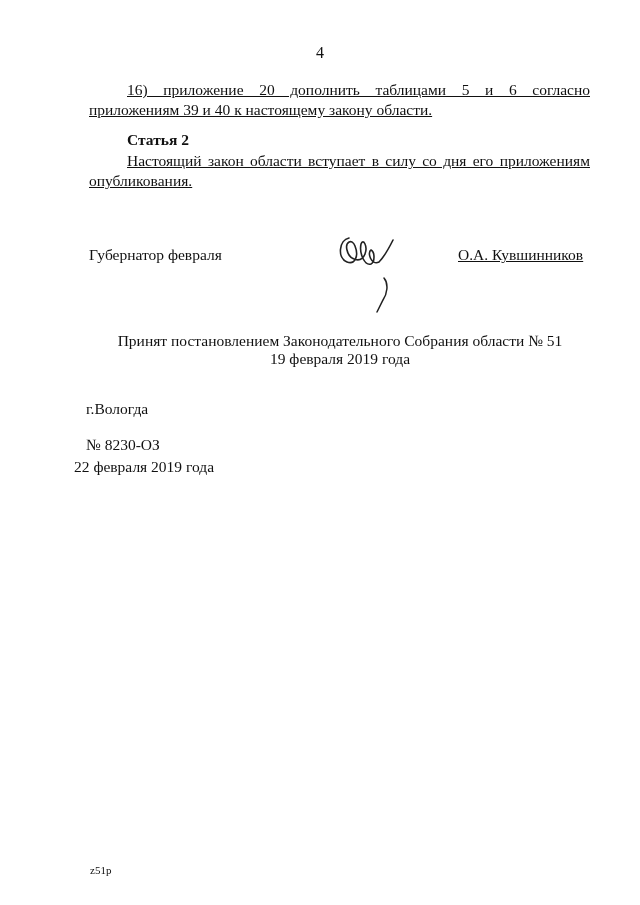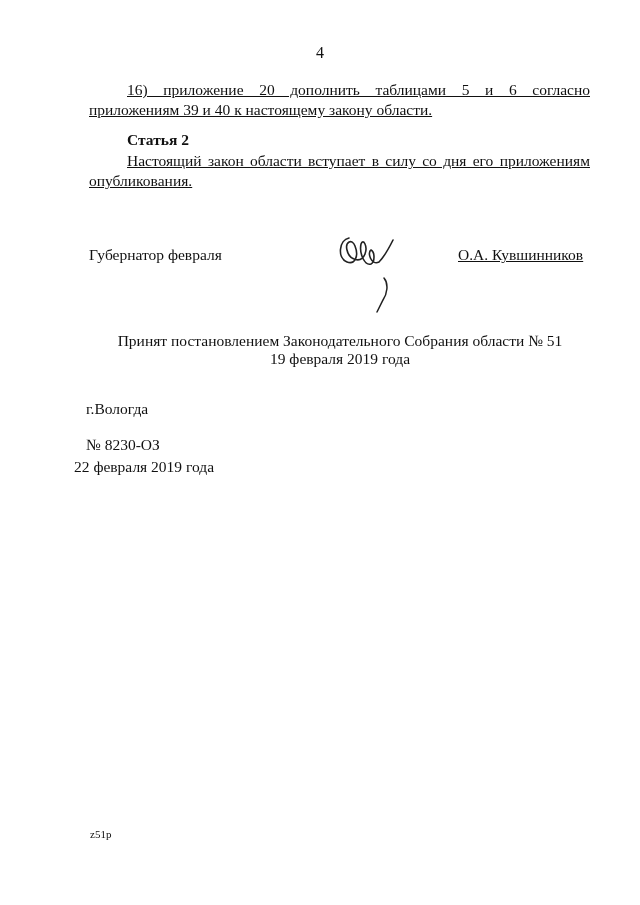--- a/index.html
+++ b/index.html
@@ -35,15 +35,15 @@
 
   <div class="abs t" style="left:458px; top:245px;text-decoration:underline;">О.А. Кувшинников</div>
 
   <div class="abs t center" style="top:331px;">Принят постановлением Законодательного Собрания области № 51</div>
   <div class="abs t center" style="top:349px;">19 февраля 2019 года</div>
 
   <div class="abs t" style="left:86px; top:399px;">г.Вологда</div>
   <div class="abs t" style="left:74px; top:417px;margin-top:40px;">22 февраля 2019 года</div>
   <div class="abs t" style="left:86px; top:435px;">№ 8230-ОЗ</div>
 
-  <div class="abs small" style="left:90px; top:828px;">z51p</div>
+  <div class="abs small" style="left:90px; top:864px;">z51p</div>
 
 </div>
 
 </body></html>

